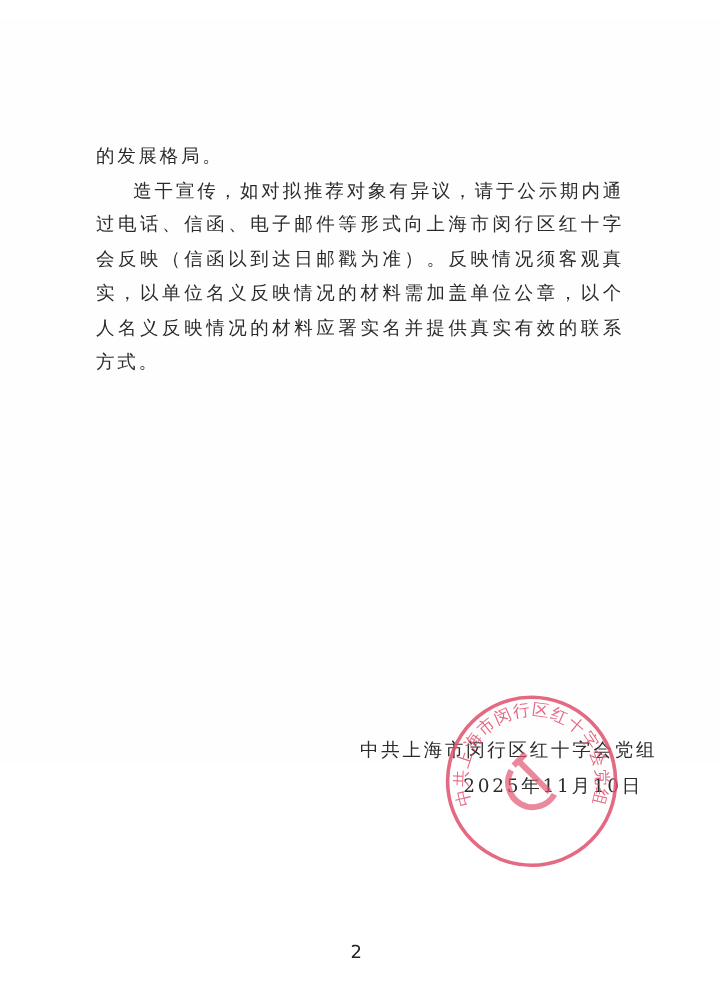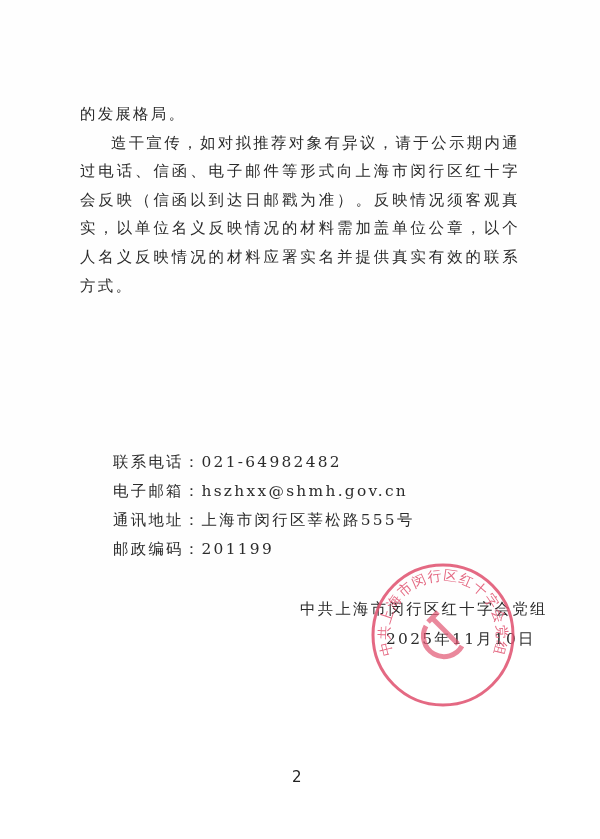--- a/index.html
+++ b/index.html
@@ -1,18 +1,18 @@
 <!DOCTYPE html>
 <html><head>
 <meta charset="utf-8">
 <style>
   html, body { margin: 0; padding: 0; background: #ffffff; }
   body { width: 600px; height: 839px; position: relative; overflow: hidden;
          font-family: "DejaVu Serif", "Liberation Serif", serif; color: #2b2b2b; }
-  .page { position: absolute; left: 0; top: 0; width: 600px; height: 620px; background: #fefefe; }
+  .page { position: absolute; left: 0; top: 16px; width: 600px; height: 620px; background: #fefefe; }
   .body-text { position: absolute; left: 80px; top: 100px; width: 440px; font-size: 15.4px;
                line-height: 28.6px; letter-spacing: 2.3px; text-align: justify; }
   .para { margin: 0; text-indent: 31px; }
   .para.first { text-indent: 0; }
   .contacts { position: absolute; left: 113px; top: 448px; font-size: 15.4px; line-height: 29px; letter-spacing: 2.3px; }
   .contact-row { display: block; white-space: nowrap; }
   .signature { position: absolute; left: 300px; top: 594px; font-size: 15.4px; line-height: 30px; letter-spacing: 2.3px; white-space: nowrap; z-index: 1; }
   .sig-date { position: absolute; left: 86px; top: 30px; }
   .seal { position: absolute; left: 370px; top: 562px; width: 146px; height: 146px; z-index: 2; opacity: 0.85; }
   .page-number { position: absolute; left: 292px; top: 768px; font-family: "DejaVu Sans", sans-serif; font-size: 15px; color: #222; }
@@ -20,26 +20,20 @@
 </head>
 <body>
 
 <div class="page">
 
   <div class="body-text">
     <p class="para first">的发展格局。</p>
     <p class="para">造干宣传，如对拟推荐对象有异议，请于公示期内通过电话、信函、电子邮件等形式向上海市闵行区红十字会反映（信函以到达日邮戳为准）。反映情况须客观真实，以单位名义反映情况的材料需加盖单位公章，以个人名义反映情况的材料应署实名并提供真实有效的联系方式。</p>
   </div>
 
-  <div class="contacts">
-    <div class="contact-row"><span>联系电话：</span><span>021-64982482</span></div>
-    <div class="contact-row"><span>电子邮箱：</span><span>hszhxx@shmh.gov.cn</span></div>
-    <div class="contact-row"><span>通讯地址：</span><span>上海市闵行区莘松路555号</span></div>
-    <div class="contact-row"><span>邮政编码：</span><span>201199</span></div>
-  </div>
 
   <div class="signature">
     <div>中共上海市闵行区红十字会党组</div>
     <div class="sig-date">2025年11月10日</div>
   </div>
 
   <svg class="seal" viewBox="0 0 146 146">
     <defs>
       <path id="sealArc" d="M 22 90 A 54 54 0 1 1 124 90" fill="none"></path>
     </defs>

